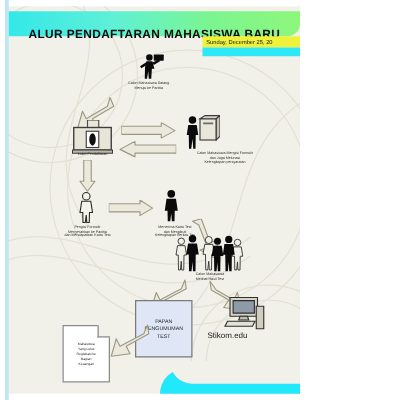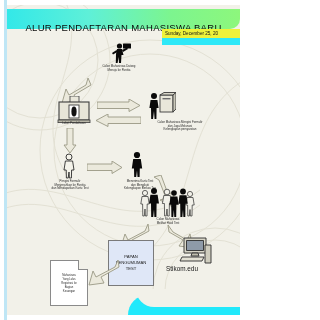--- a/index.html
+++ b/index.html
@@ -31,21 +31,21 @@
   .edge-bottom{position:absolute;left:0;bottom:0;width:244px;height:5px;background:#ffffff;}
 
   
   .banner{
     position:absolute;left:7px;top:9px;width:233px;height:20px;
     background:linear-gradient(90deg,#33e8e8 0%,#5ef0d8 35%,#7cf58f 70%,#8df77c 100%);
     border-radius:0 0 10px 0;
     display:flex;align-items:center;justify-content:center;
   }
   .banner-title{
-    font-size:9.5px;font-weight:normal;color:#0b0b0b;letter-spacing:.3px;
+    font-size:9.5px;font-weight:bold;color:#0b0b0b;letter-spacing:.3px;
     white-space:nowrap;
     margin-top:16px;
   }
   
   .date-chip{
     position:absolute;right:4px;top:29px;width:78px;height:9px;
     background:#eef23a;
     display:flex;align-items:center;justify-content:flex-start;
     padding-left:3px;box-sizing:border-box;
   }

